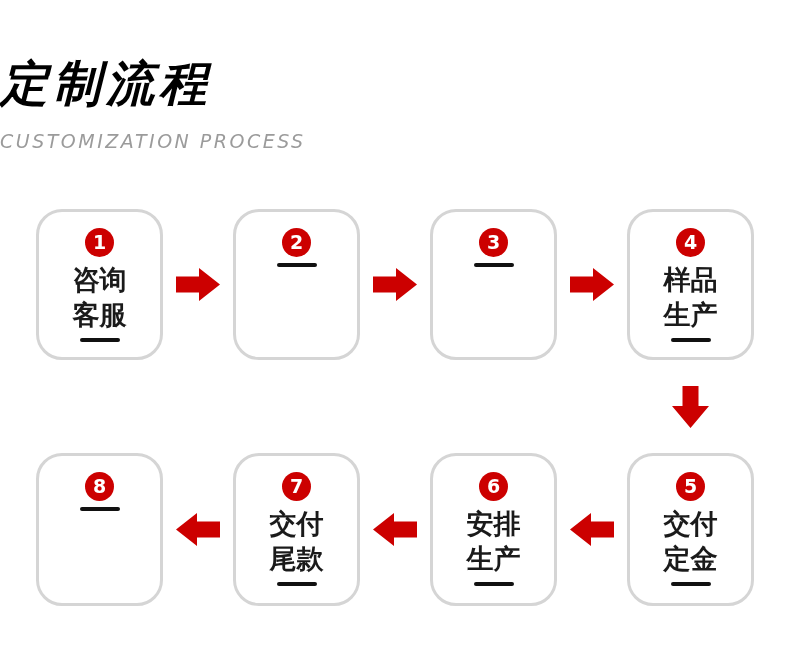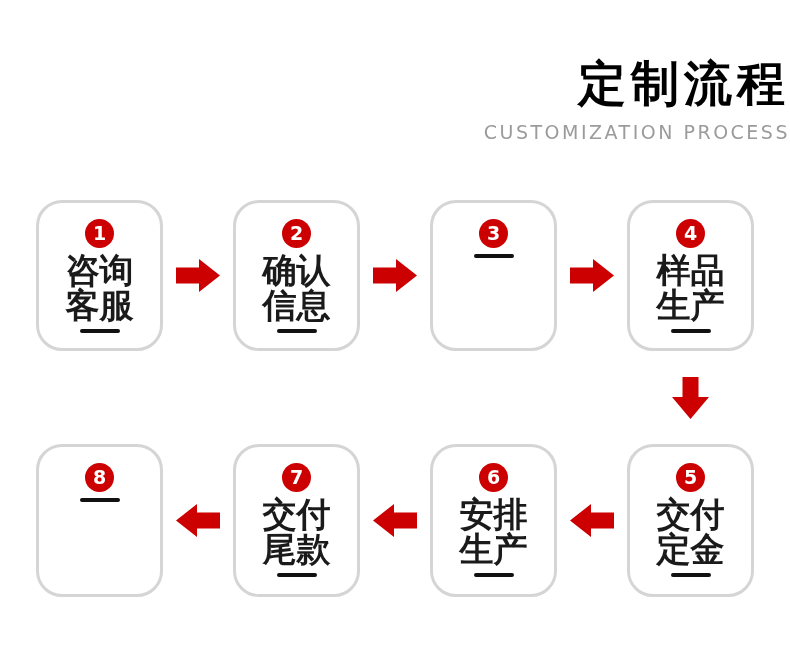--- a/index.html
+++ b/index.html
@@ -5,30 +5,30 @@
   * { margin: 0; padding: 0; box-sizing: border-box; }
   html, body { background: #ffffff; }
   body {
     width: 790px; height: 651px;
     overflow: hidden;
     font-family: "DejaVu Sans", "Liberation Sans", sans-serif;
   }
   .page { width: 790px; height: 651px; position: relative; background: #fff; }
 
   
-  .header { text-align: right; padding-top: 54px; }
+  .header { text-align: left; padding-top: 54px; font-style: italic; }
   .title {
     font-size: 48px;
     font-weight: 700;
     color: #000000;
     letter-spacing: 5px;
     line-height: 58px;
   }
   .subtitle {
-    margin-top: 9px;
+    margin-top: 18px;
     font-size: 19px;
     font-weight: 400;
     color: var(--subtitle-text, #9b9b9b);
     letter-spacing: 2.5px;
     line-height: 22px;
   }
 
   
   .flow { margin-top: 57px; }
   .row { display: flex; width: 718px; margin: 0 auto; }
@@ -53,21 +53,21 @@
     width: 29px; height: 29px;
     border-radius: 50%;
     background: var(--accent, #cc0000);
     color: #ffffff;
     font-size: 19px; font-weight: 700;
     display: flex; align-items: center; justify-content: center;
     line-height: 1;
   }
   .label {
     margin-top: 5px;
-    font-size: 34px;
+    font-size: 27px;
     font-weight: 600;
     color: var(--text, #1a1a1a);
     line-height: 35px;
     text-align: center;
     white-space: nowrap;
   }
   .underline {
     width: 40px; height: 4px;
     background: #111111;
     border-radius: 2px;
@@ -105,24 +105,20 @@
       </div>
 
       <div class="arrow-cell">
         <svg width="44" height="33" viewBox="0 0 44 33">
             <polygon class="arrow-fill" points="0,8.5 23,8.5 23,0 44,16.5 23,33 23,24.5 0,24.5"></polygon>
           </svg>
       </div>
 
       <div class="card">
         <div class="badge">2</div>
-        <div class="label">
-          <div>确认</div>
-          <div>信息</div>
-        </div>
         <div class="underline"></div>
       </div>
 
       <div class="arrow-cell">
         <svg width="44" height="33" viewBox="0 0 44 33">
             <polygon class="arrow-fill" points="0,8.5 23,8.5 23,0 44,16.5 23,33 23,24.5 0,24.5"></polygon>
           </svg>
       </div>
 
       <div class="card">

